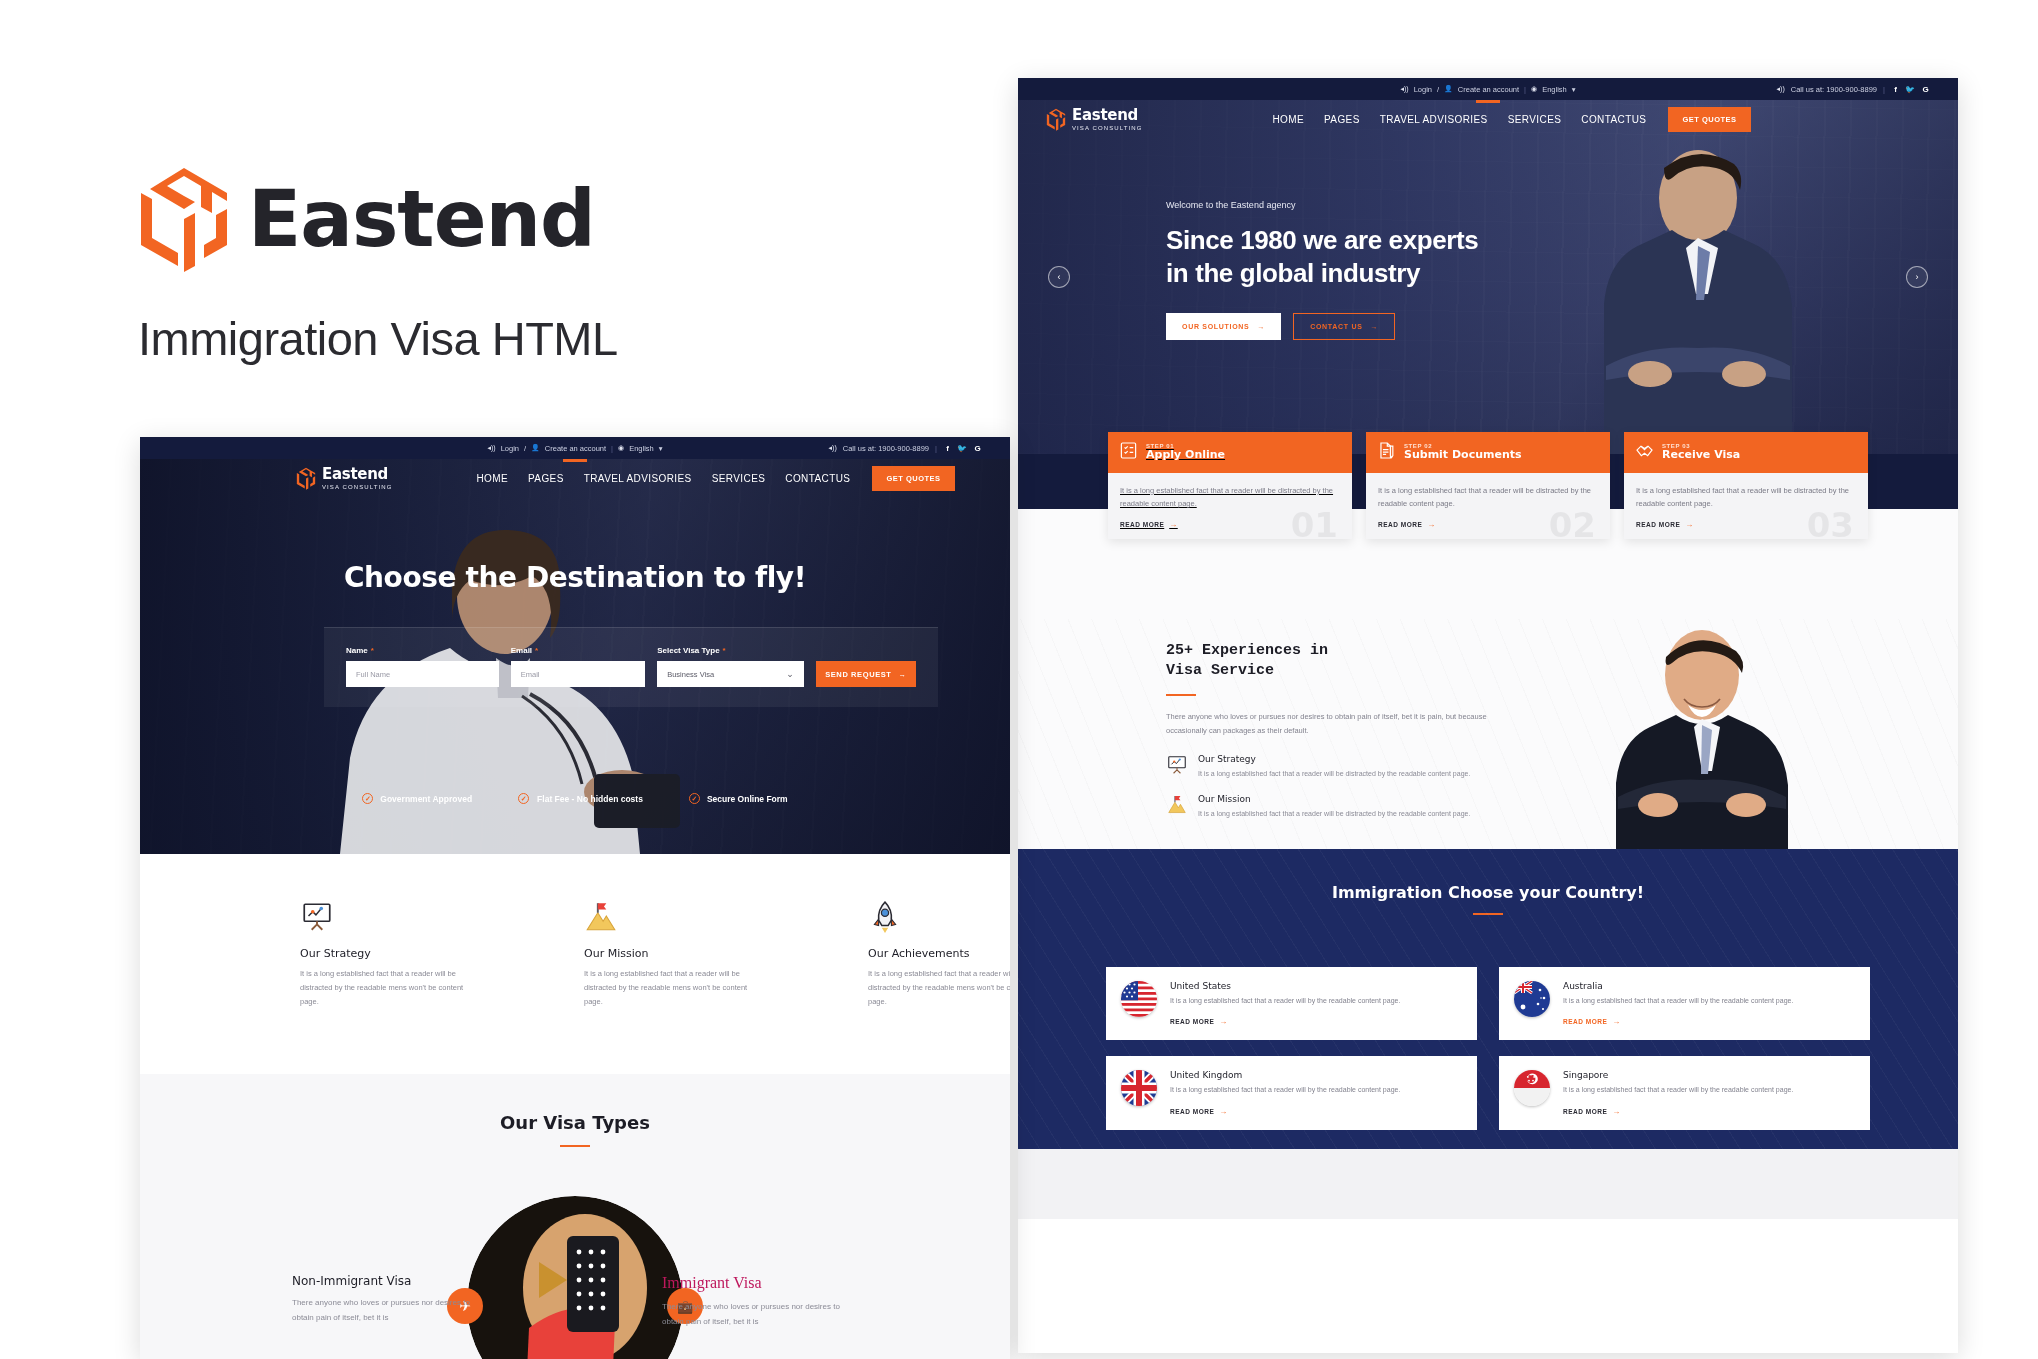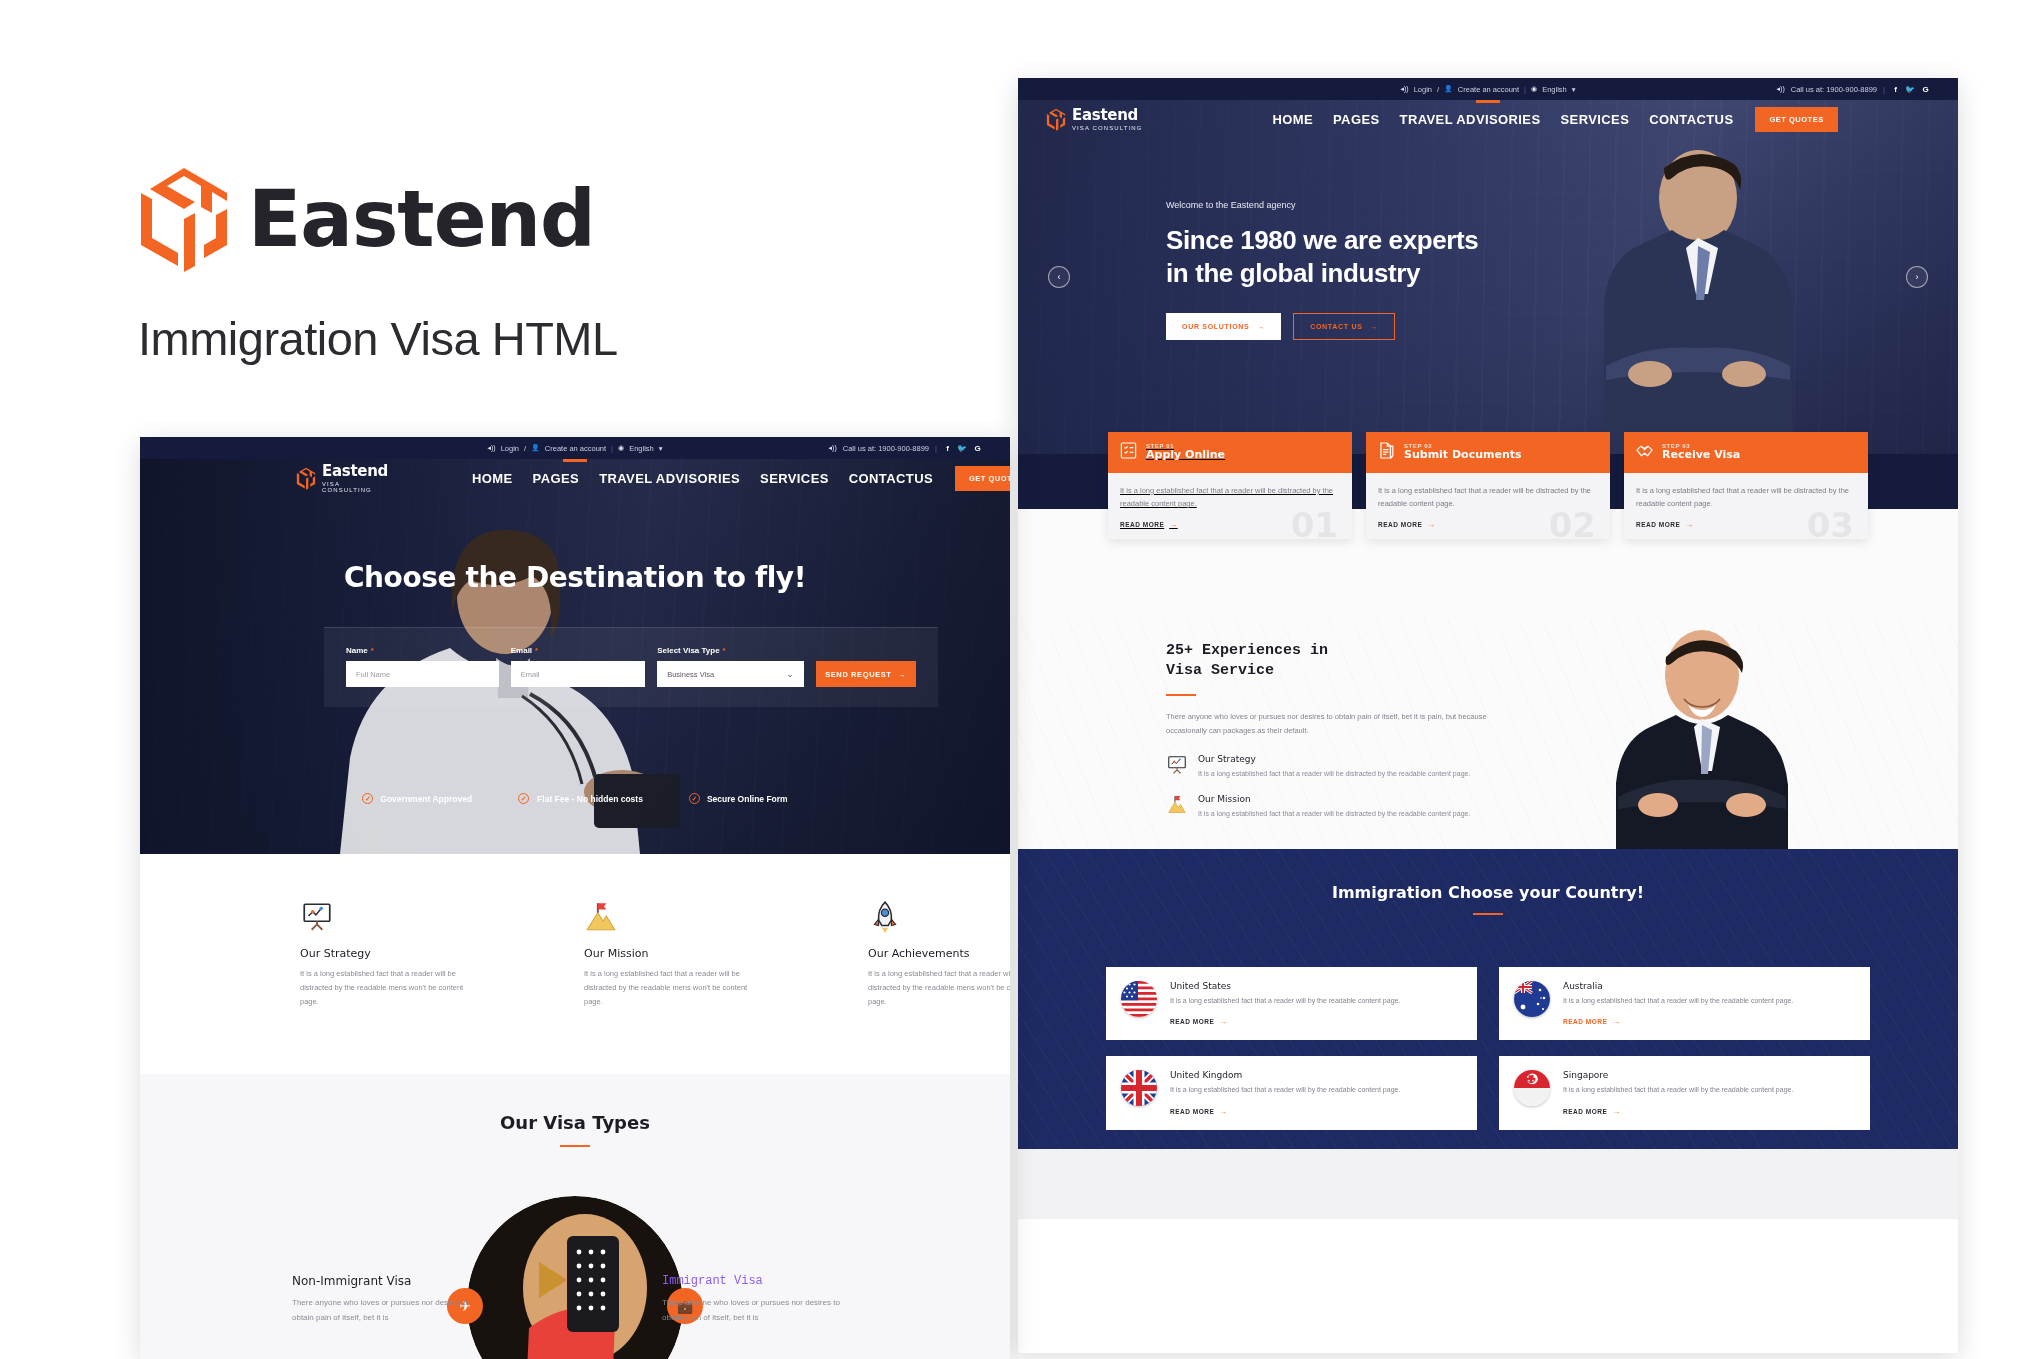--- a/index.html
+++ b/index.html
@@ -45,21 +45,21 @@
   .soc { width:9px; height:9px; display:inline-flex; align-items:center;
          justify-content:center; font-size:8px; font-weight:bold; color:#fff; }
 
   .navbar { height:38px; display:flex; align-items:center; position:relative; }
   .logo-wrap { display:flex; align-items:center; gap:6px; }
   .logo-mark { width:20px; height:23px; position:relative; flex:0 0 auto; }
   .logo-txt-main { font-family:"DejaVu Sans",sans-serif; font-weight:bold;
                    font-size:15px; color:#fff; line-height:1; letter-spacing:-0.3px; }
   .logo-txt-sub { font-size:6px; color:#e6e8f2; letter-spacing:1.1px; margin-top:2px; }
   .nav-links { display:flex; align-items:center; gap:20px; }
-  .nav-links a { color:#fff; font-size:13px; font-weight:bold; letter-spacing:0.4px;
+  .nav-links a { color:#fff; font-size:10px; font-weight:normal; letter-spacing:0.4px;
                  text-decoration:none; white-space:nowrap; }
   .btn-quote { background:#f26522; color:#fff; font-size:7.5px; font-weight:bold;
                letter-spacing:0.5px; padding:8px 14px; white-space:nowrap; }
 
   .orange-tick { position:absolute; top:0; width:24px; height:3px; background:#f26522; }
 
   
   .hero { position:relative; overflow:hidden; }
   .photo-office {
     position:absolute; inset:0;
@@ -712,17 +712,17 @@
     <div style="position:absolute; left:50%; margin-left:92px; top:214px; width:36px; height:36px;
                 border-radius:50%; background:#f26522; display:flex; align-items:center;
                 justify-content:center; color:#fff; font-size:13px;">💼</div>
 
     <div style="position:absolute; left:152px; top:200px; width:196px;">
       <div style="font-family:'DejaVu Sans',sans-serif; font-size:12px; color:#1d1d26; margin-bottom:8px;">Non-Immigrant Visa</div>
       <div style="font-size:8px; color:#8b8b96; line-height:1.85;">There anyone who loves or pursues nor desires to obtain pain of itself, bet it is</div>
     </div>
 
     <div style="position:absolute; right:152px; top:200px; width:196px;">
-      <div style="font-family:Liberation Mono, monospace; font-size:12px; color:#8b5cf6; margin-bottom:8px;">Immigrant Visa</div>
+      <div style="font-family:Liberation Serif, serif; font-size:16px; color:#be185d; margin-bottom:8px;">Immigrant Visa</div>
       <div style="font-size:8px; color:#8b8b96; line-height:1.85;">There anyone who loves or pursues nor desires to obtain pain of itself, bet it is</div>
     </div>
   </div>
 </div>
 
 </body></html>

